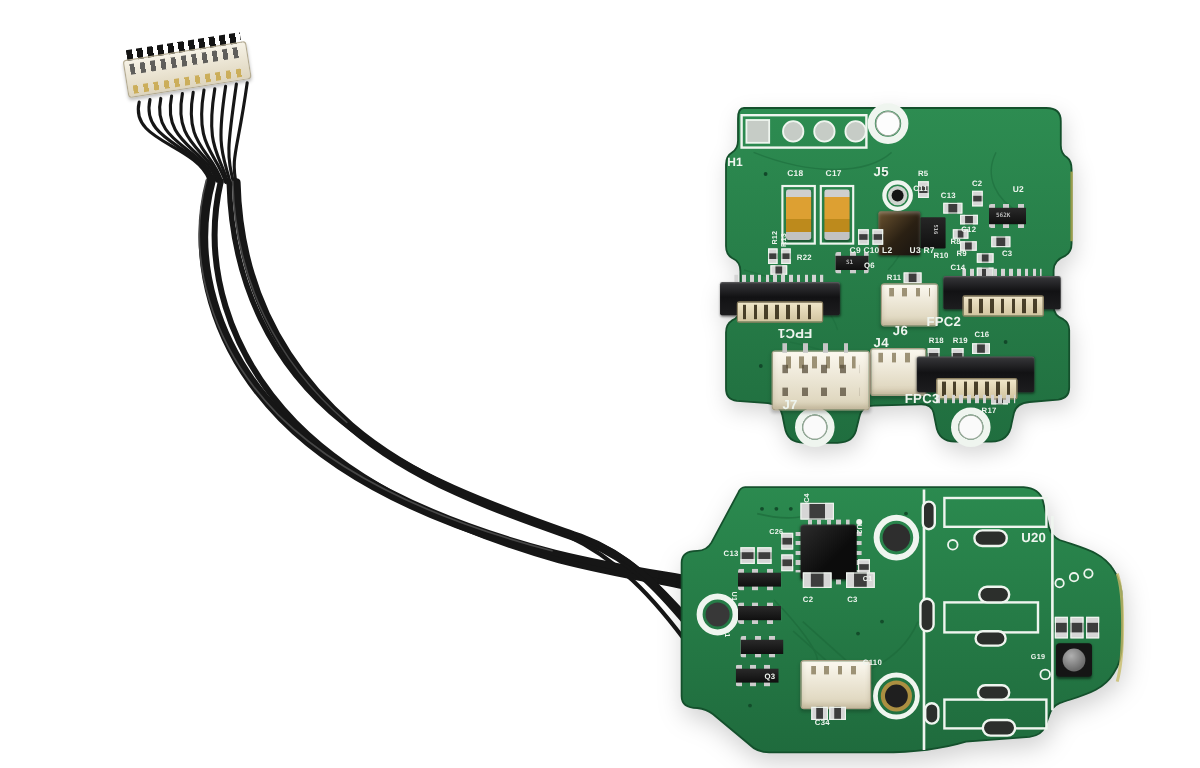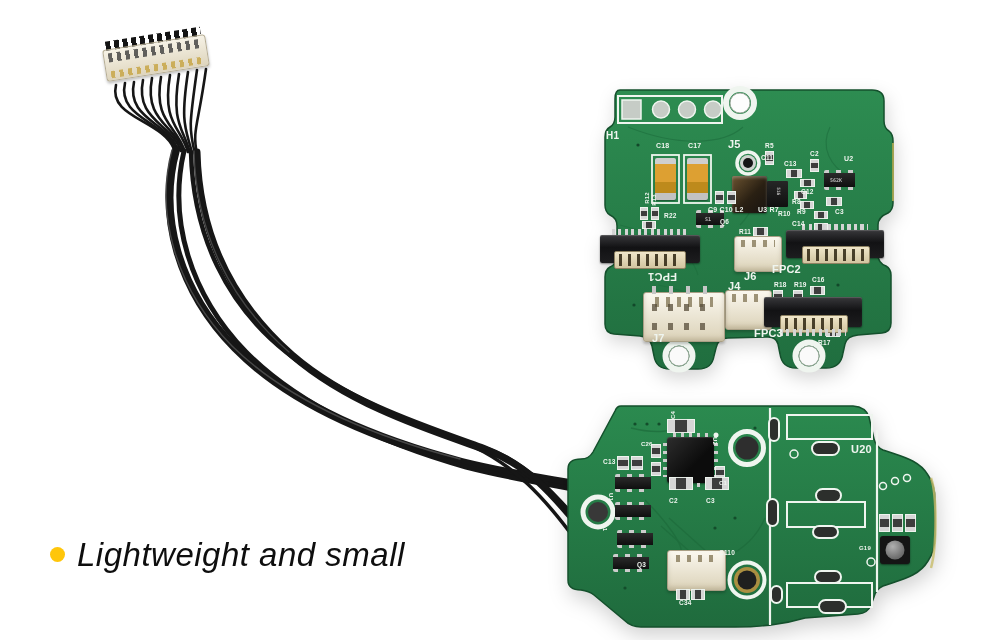--- a/index.html
+++ b/index.html
@@ -358,18 +358,14 @@
         <span class="silk" style="left: 141px; top: 100px; font-size: 6.5px;">C3</span>
         <span class="silk" style="left: 36px; top: 126px; font-size: 6px; transform: rotate(90deg);">Q1</span>
         <span class="silk" style="left: 72px; top: 164px; font-size: 6.5px;">Q3</span>
         <span class="silk" style="left: 154px; top: 152px; font-size: 6.5px;">C110</span>
         <span class="silk" style="left: 114px; top: 202px; font-size: 6.5px;">C34</span>
         <span class="silk" style="left: 286px; top: 46px; font-size: 11px;">U20</span>
         <span class="silk" style="left: 294px; top: 147px; font-size: 6px;">G19</span>
       </div>
   </div>
 
-  <div class="caption">
-    <span class="bullet"></span>
-    <span class="cap-text">Lightweight and small</span>
-  </div>
 
 </div>
 
 </body></html>

